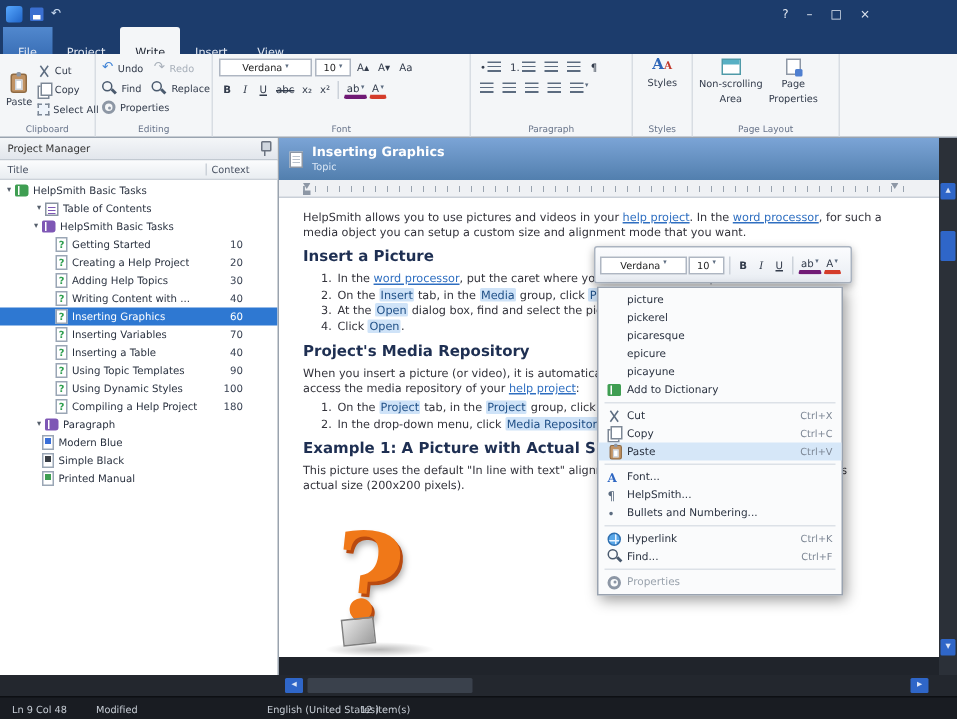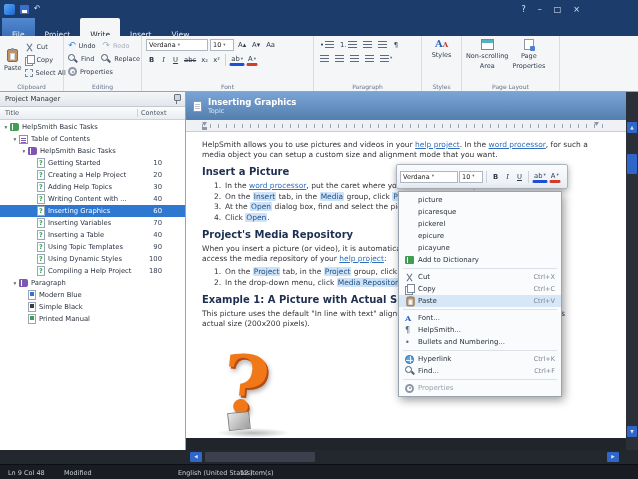--- a/index.html
+++ b/index.html
@@ -28,27 +28,27 @@
   .rg{position:relative;height:100%;border-right:1px solid #d8dde3;padding:3px 4px 10px 4px}
   .rg-label{position:absolute;left:0;right:0;bottom:1px;text-align:center;font-size:6px;color:#68748a}
   .bigbtn{display:flex;flex-direction:column;align-items:center;justify-content:center;gap:2px;font-size:6.5px;color:#333c4c;text-align:center}
   .sbtn{display:flex;align-items:center;gap:3px;font-size:6.5px;color:#333c4c;height:13px;white-space:nowrap}
   .g-clip{width:64px}.g-clip .body{display:flex;gap:3px;height:100%}
   .vstack{display:flex;flex-direction:column;justify-content:center}
   .g-edit{width:78px}.erow{display:flex;gap:7px}
   .g-font{width:172px}
   .frow1{display:flex;gap:2px;align-items:center}
   .frow2{display:flex;gap:1px;align-items:center;margin-top:3px}
-  .combo{height:12px;background:#fff;border:1px solid #aeb6c2;display:flex;align-items:center;justify-content:flex-start;font-size:6.5px;color:#222;padding:4px 2px;gap:2px}
+  .combo{height:12px;background:#fff;border:1px solid #aeb6c2;display:flex;align-items:center;justify-content:center;font-size:6.5px;color:#222;padding:4px 2px;gap:2px}
   .w60{width:62px}.w26{width:24px}
   .dd{font-size:4.5px;color:#5c6c80;line-height:1}
   .fmt{min-width:11px;height:11px;display:flex;align-items:center;justify-content:center;font-size:6.8px;color:#333c4c;border:1px solid transparent;border-radius:2px;gap:1px;padding:0 1px}
   .fmt.bold{font-weight:bold}.fmt.ital{font-style:italic;font-family:"DejaVu Serif",serif}
   .fmt.und{text-decoration:underline}.fmt.stk{text-decoration:line-through}
-  .fmt.hl{border-bottom:3px solid #1d4ed8;height:12px}
+  .fmt.hl{border-bottom:3px solid #701a75;height:12px}
   .fmt.fc{border-bottom:3px solid #d43c2a;height:12px}
   .g-para{width:108px}
   .prow{display:flex;gap:2px;align-items:center}.prow+.prow{margin-top:3px}
   .bars{width:9px;height:7px;background:repeating-linear-gradient(180deg,#5c6c80 0 1px,rgba(0,0,0,0) 1px 3px);display:inline-block}
   .g-styles{width:40px}
   .sticn{font-family:"DejaVu Serif",serif;font-weight:bold;line-height:1}
   .sticn .a1{font-size:10px;color:#2e66b8}.sticn .a2{font-size:7px;color:#c0392b}
   .g-page{width:98px}.g-page .body{display:flex;gap:4px}
   .vsep{width:1px;height:12px;background:#ccd2da;margin:0 2px}
   .gundo{color:#3f83d6;font-size:9px;line-height:1}
@@ -95,21 +95,21 @@
   .pm-cols .c2{width:48px;border-left:1px solid #ccd2d9;padding-left:3px}
   .pm-tree{flex:1;overflow:hidden;font-size:6.8px;color:#2a3240;padding-top:1px}
   .trow{height:12px;display:flex;align-items:center;position:relative;white-space:nowrap}
   .trow.sel{background:#2e78d2;color:#fff}
   .trow.sel .tctx{color:#fff}
   .texp{width:8px;font-size:5.5px;color:#555e6b;text-align:center;flex:none}
   .trow.sel .texp{color:#e8f0fb}
   .ticn{margin-right:3px;flex:none}
   .tlbl{overflow:hidden;text-overflow:ellipsis;max-width:96px}
   .tctx{position:absolute;left:136px;width:26px;text-align:right;color:#3a4354}
-  .lv0{padding-left:2px}.lv1{padding-left:11px}.lv2{padding-left:20px}.lv3{padding-left:29px}
+  .lv0{padding-left:2px}.lv1{padding-left:22px}.lv2{padding-left:20px}.lv3{padding-left:29px}
   .t-book{width:9px;height:8px;background:#7e57b5;border-radius:1px 2px 2px 1px;position:relative;display:inline-block}
   .t-book::before{content:"";position:absolute;left:2px;top:1px;bottom:1px;width:1px;background:#fff}
   .t-book.green{background:#3f9e52}
   .t-toc{width:9px;height:9px;background:#fff;border:1px solid #8a94a2;position:relative;display:inline-block}
   .t-toc::before{content:"";position:absolute;left:1px;right:1px;top:2px;height:5px;background:repeating-linear-gradient(180deg,#7e57b5 0 1px,rgba(0,0,0,0) 1px 2px)}
   .t-topic{width:8px;height:10px;background:#fff;border:1px solid #9aa6b5;position:relative;display:inline-block}
   .t-topic::before{content:"?";position:absolute;left:0;right:0;top:0;bottom:0;color:#2e9e4f;font-size:6.5px;font-weight:bold;text-align:center;line-height:9px}
   .t-tpl{width:8px;height:10px;border:1px solid #9aa6b5;background:#fff;position:relative;display:inline-block}
   .t-tpl::before{content:"";position:absolute;left:1px;right:1px;top:1px;height:4px}
   .t-tpl.blue::before{background:#3a6fd8}.t-tpl.black::before{background:#3a3f46}.t-tpl.green::before{background:#3f9e52}
@@ -558,25 +558,25 @@
       </div>
   </div>
 
   <div class="cmenu">
     <div class="mi">
         <span class="mic"></span>
         <span class="mlbl">picture</span>
       </div>
     <div class="mi">
         <span class="mic"></span>
+        <span class="mlbl">pickerel</span>
+      </div>
+    <div class="mi">
+        <span class="mic"></span>
         <span class="mlbl">picaresque</span>
-      </div>
-    <div class="mi">
-        <span class="mic"></span>
-        <span class="mlbl">pickerel</span>
       </div>
     <div class="mi">
         <span class="mic"></span>
         <span class="mlbl">epicure</span>
       </div>
     <div class="mi">
         <span class="mic"></span>
         <span class="mlbl">picayune</span>
       </div>
     <div class="mi">

